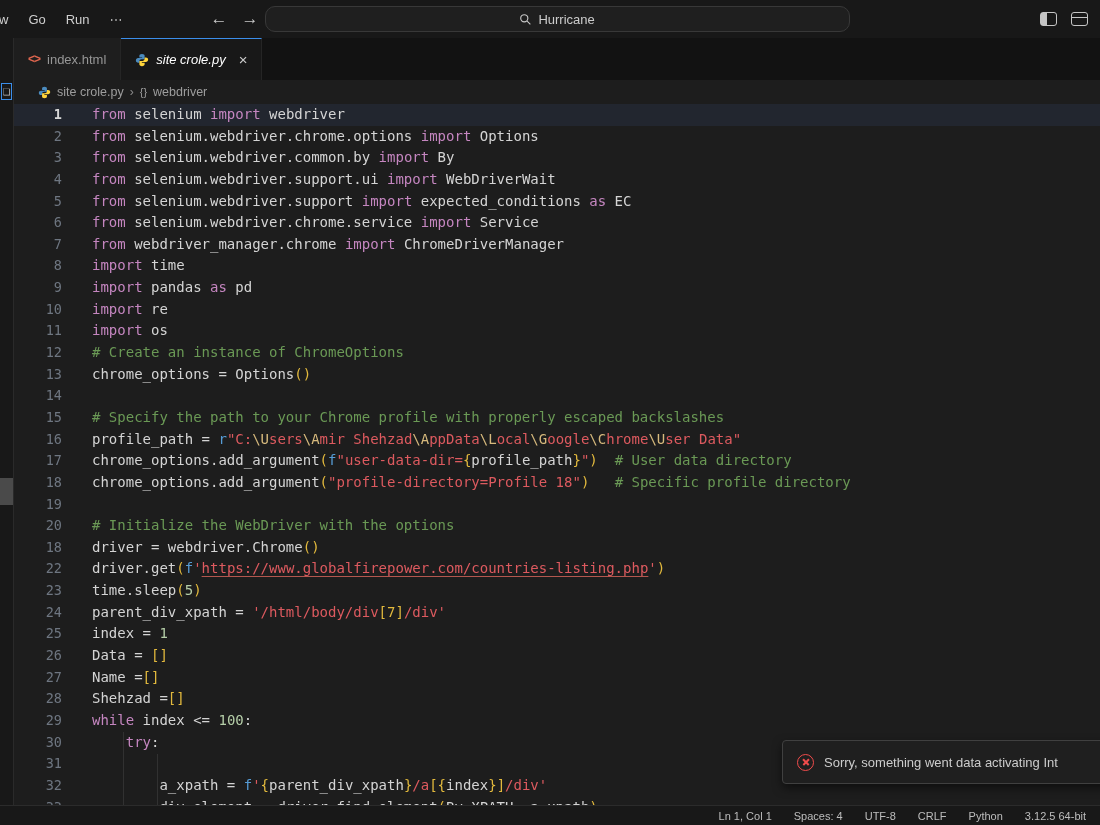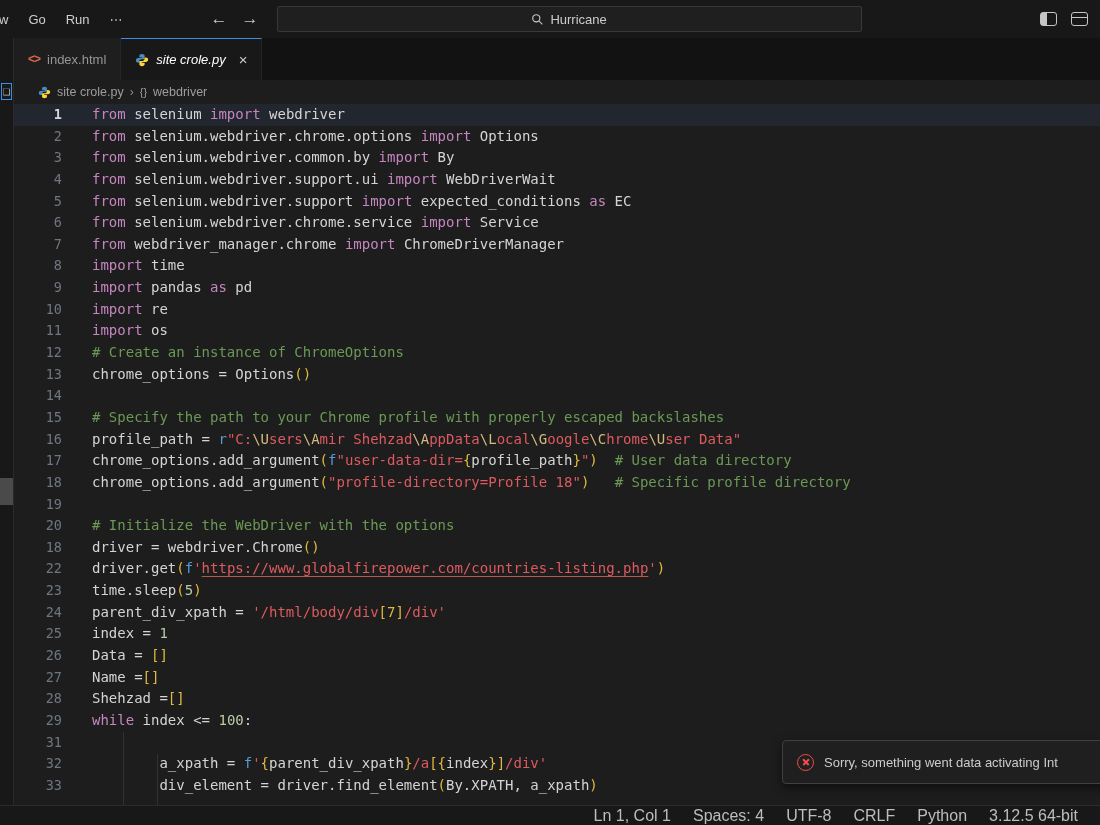--- a/index.html
+++ b/index.html
@@ -10,22 +10,22 @@
   }
   
   #titlebar{
     position:absolute;top:0;left:0;width:1100px;height:38px;background:#181818;
     display:flex;align-items:center;color:#cfcfcf;font-size:13px;
   }
   .menu-item{padding:0 10px;cursor:default;}
   .menu-item:first-child{padding-left:2px;margin-left:-3px;}
   #nav-arrows{display:flex;align-items:center;margin-left:78px;gap:14px;font-size:17px;color:#c8c8c8;}
   #searchbox{
-    margin-left:18px;width:583px;height:24px;background:#1f1f1f;border:1px solid #383838;
-    border-radius:2px;display:flex;align-items:center;justify-content:center;gap:6px;color:#cccccc;
+    margin-left:6px;width:583px;height:24px;background:#1f1f1f;border:1px solid #383838;
+    border-radius:10px;display:flex;align-items:center;justify-content:center;gap:6px;color:#cccccc;
   }
   #searchbox svg{flex:0 0 auto;}
   #titlebar-right{position:absolute;right:12px;top:0;height:38px;display:flex;align-items:center;gap:14px;}
   .layout-icon{width:17px;height:14px;border:1.5px solid #c5c5c5;border-radius:3px;position:relative;box-sizing:border-box;}
   .layout-icon.left-filled::after{content:"";position:absolute;left:0;top:0;bottom:0;width:6px;background:#c5c5c5;}
   .layout-icon.top-line::after{content:"";position:absolute;left:0;right:0;top:3.5px;height:1.5px;background:#c5c5c5;}
   
   #tabstrip{position:absolute;top:38px;left:14px;width:1086px;height:42px;background:#121212;display:flex;}
   .tab{display:flex;align-items:center;gap:7px;padding:0 14px;height:100%;box-sizing:border-box;font-size:13px;border-right:1px solid #252525;}
   .tab.inactive{background:#1e1e1e;color:#969696;}
@@ -65,22 +65,22 @@
   
   #notification{position:absolute;top:740px;left:782px;width:370px;height:44px;background:#1f1f1f;border:1px solid #404040;
     border-radius:4px;box-shadow:0 4px 10px rgba(0,0,0,.5);display:flex;align-items:center;gap:10px;padding:0 14px;box-sizing:border-box;}
   #error-icon{flex:0 0 auto;width:15px;height:15px;border:1.6px solid #f14c4c;border-radius:50%;position:relative;}
   #error-icon::before,#error-icon::after{content:"";position:absolute;left:50%;top:50%;width:8px;height:1.6px;background:#f14c4c;}
   #error-icon::before{transform:translate(-50%,-50%) rotate(45deg);}
   #error-icon::after{transform:translate(-50%,-50%) rotate(-45deg);}
   #notification .msg{color:#cccccc;font-size:13px;white-space:nowrap;}
   
   #statusbar{position:absolute;top:805px;left:0;width:1100px;height:20px;background:#181818;border-top:1px solid #2b2b2b;
-    box-sizing:border-box;display:flex;align-items:center;justify-content:flex-end;gap:22px;padding-right:22px;
-    color:#bdbdbd;font-size:16px;}
+    box-sizing:border-box;display:flex;align-items:center;justify-content:flex-end;gap:22px;padding-right:14px;
+    color:#bdbdbd;font-size:11px;}
   .status-item{cursor:default;}
 </style>
 </head>
 <body>
 
 <div id="window">
 
   <div id="titlebar">
     <div id="menubar" style="display: flex;">
         <div class="menu-item">w</div>
@@ -160,20 +160,21 @@
         <div class="code-line"><span class="ln">20</span><span class="code"><span class="tk-com"># Initialize the WebDriver with the options</span></span></div>
         <div class="code-line"><span class="ln">18</span><span class="code"><span class="tk-pl">driver = webdriver.Chrome</span><span class="tk-br">()</span></span></div>
         <div class="code-line"><span class="ln">22</span><span class="code"><span class="tk-pl">driver.get</span><span class="tk-br">(</span><span class="tk-kwb">f</span><span class="tk-str">'</span><span class="tk-link">https://www.globalfirepower.com/countries-listing.php</span><span class="tk-str">'</span><span class="tk-br">)</span></span></div>
         <div class="code-line"><span class="ln">23</span><span class="code"><span class="tk-pl">time.sleep</span><span class="tk-br">(</span><span class="tk-num">5</span><span class="tk-br">)</span></span></div>
         <div class="code-line"><span class="ln">24</span><span class="code"><span class="tk-pl">parent_div_xpath = </span><span class="tk-str">'/html/body/div</span><span class="tk-br">[7]</span><span class="tk-str">/div'</span></span></div>
         <div class="code-line"><span class="ln">25</span><span class="code"><span class="tk-pl">index = </span><span class="tk-num">1</span></span></div>
         <div class="code-line"><span class="ln">26</span><span class="code"><span class="tk-pl">Data = </span><span class="tk-br">[]</span></span></div>
         <div class="code-line"><span class="ln">27</span><span class="code"><span class="tk-pl">Name =</span><span class="tk-br">[]</span></span></div>
         <div class="code-line"><span class="ln">28</span><span class="code"><span class="tk-pl">Shehzad =</span><span class="tk-br">[]</span></span></div>
         <div class="code-line"><span class="ln">29</span><span class="code"><span class="tk-kw">while</span><span class="tk-pl"> index &lt;= </span><span class="tk-num">100</span><span class="tk-pl">:</span></span></div>
+        <div class="code-line"><span class="ln">30</span><span class="code"><span class="tk-pl">    </span><span class="tk-kw">try</span><span class="tk-pl">:</span></span></div>
         <div class="code-line"><span class="ln">31</span><span class="code"></span></div>
         <div class="code-line"><span class="ln">32</span><span class="code"><span class="tk-pl">        a_xpath = </span><span class="tk-kwb">f</span><span class="tk-str">'</span><span class="tk-br">{</span><span class="tk-pl">parent_div_xpath</span><span class="tk-br">}</span><span class="tk-str">/a</span><span class="tk-br">[{</span><span class="tk-pl">index</span><span class="tk-br">}]</span><span class="tk-str">/div'</span></span></div>
         <div class="code-line"><span class="ln">33</span><span class="code"><span class="tk-pl">        div_element = driver.find_element</span><span class="tk-br">(</span><span class="tk-pl">By.XPATH, a_xpath</span><span class="tk-br">)</span></span></div>
       </div>
     <div class="indent-guide" id="guide1"></div>
     <div class="indent-guide" id="guide2"></div>
   </div>
 
   <div id="notification">
     <div id="error-icon"></div>

